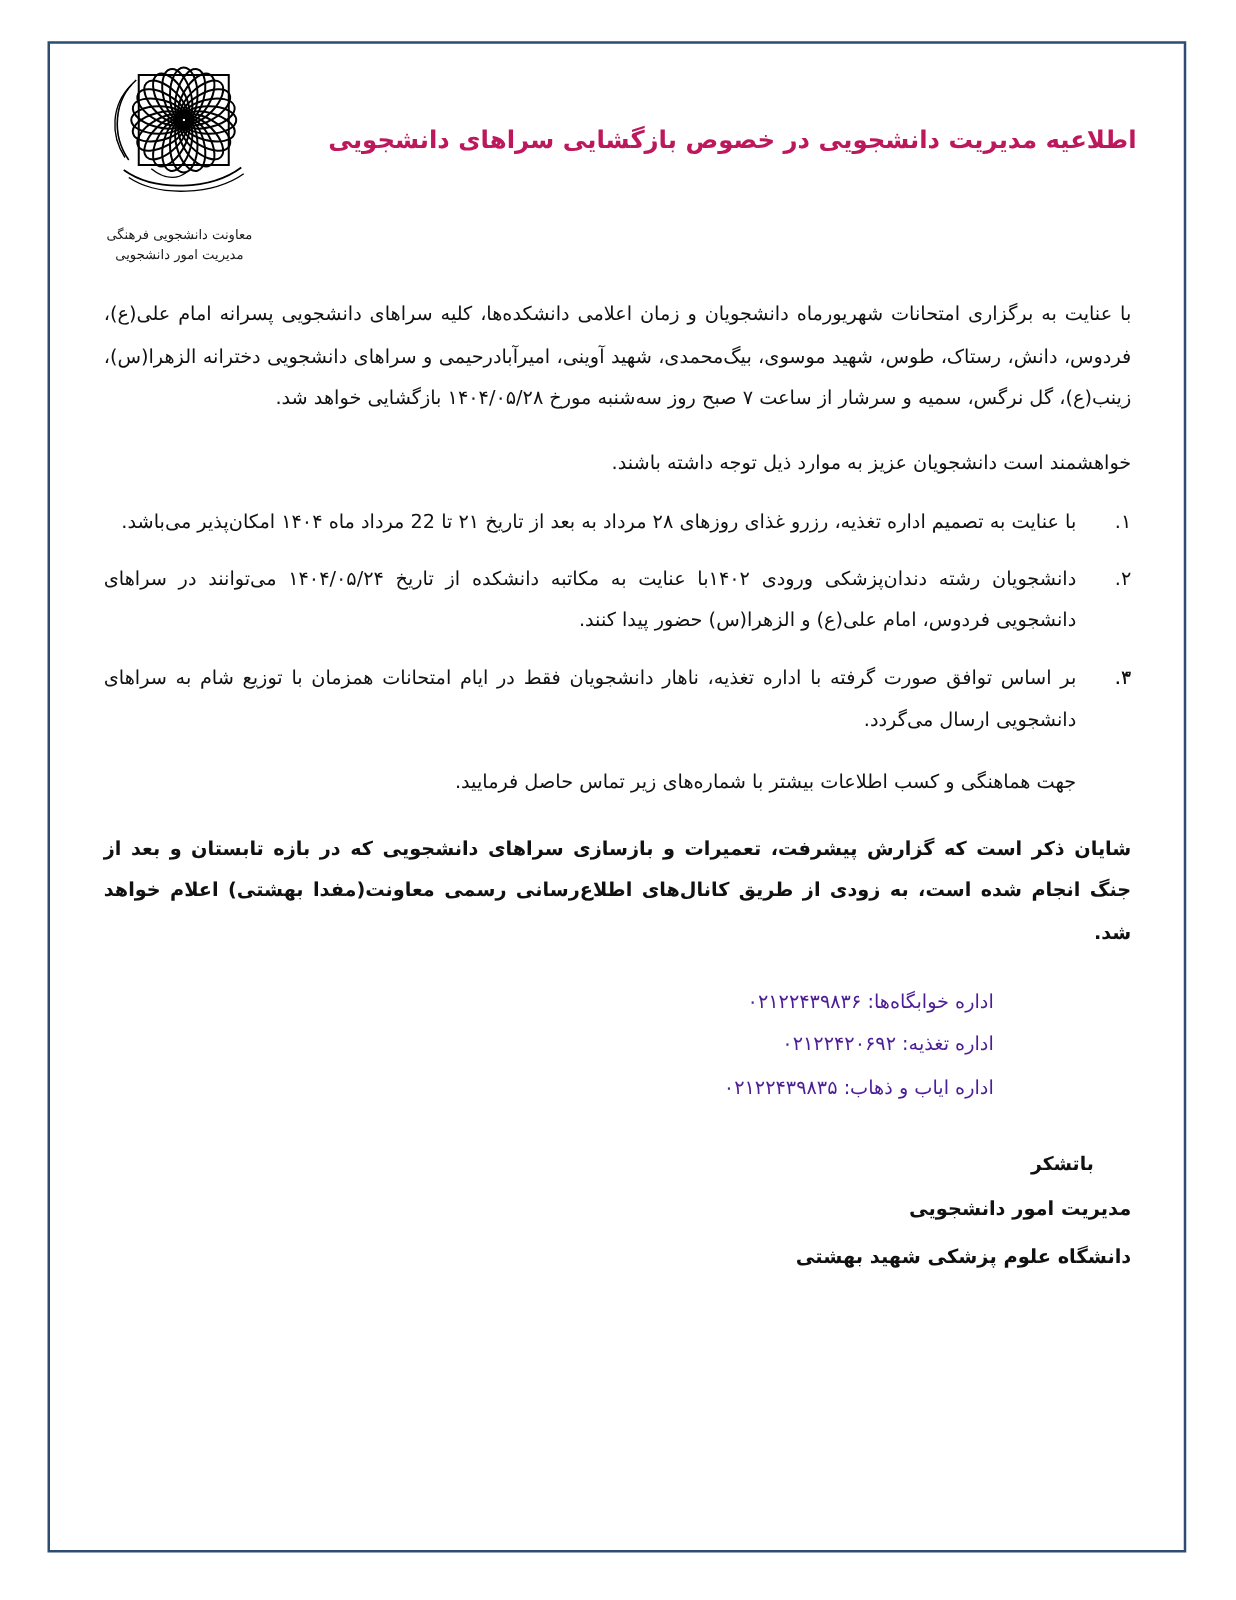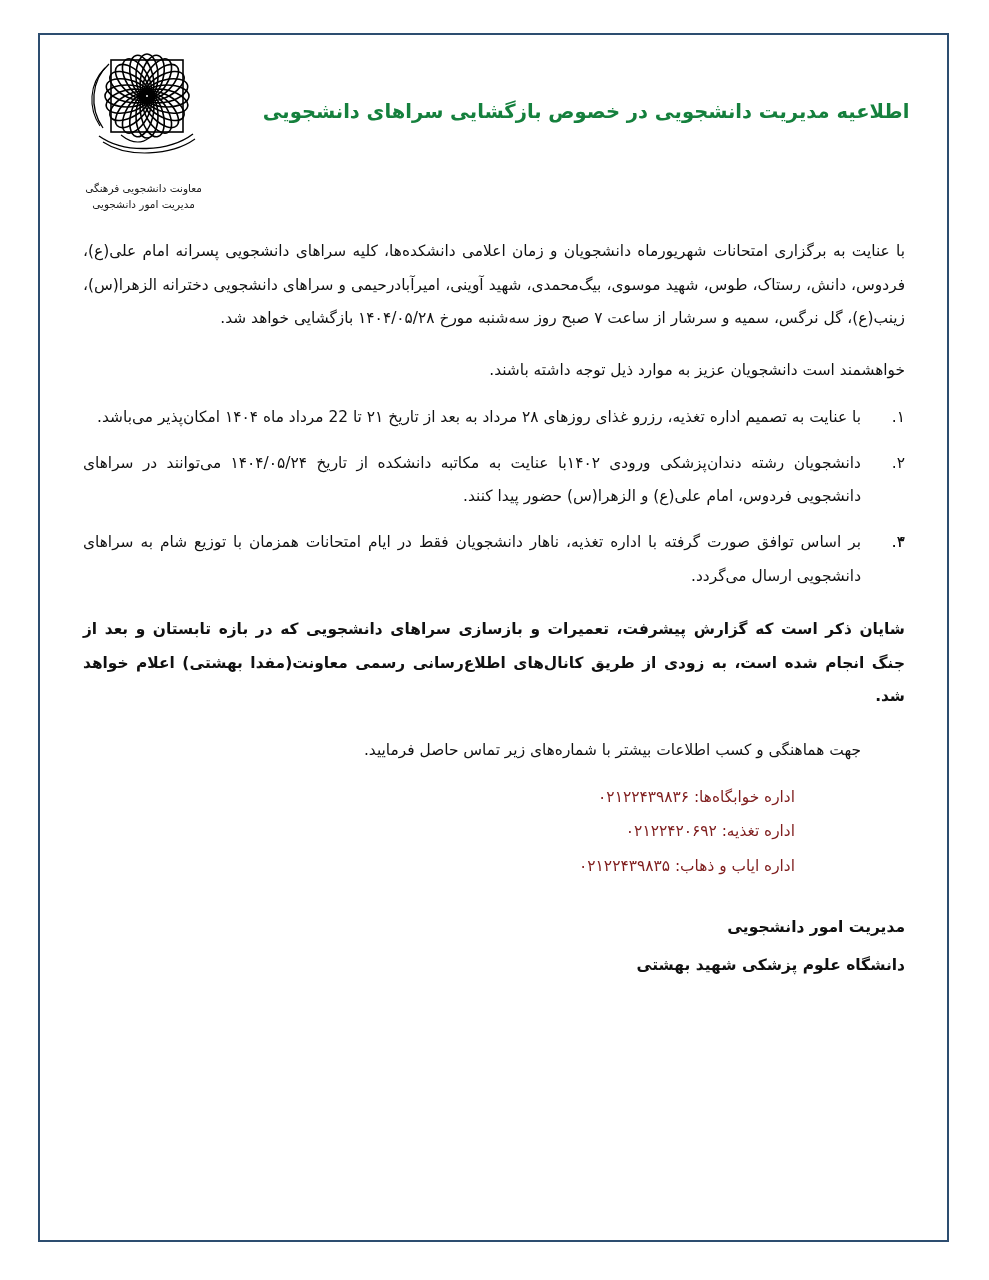--- a/index.html
+++ b/index.html
@@ -50,21 +50,21 @@
     text-align: center;
     padding-top: 60px;
     padding-left: 10px;
     padding-right: 20px;
   }
   #header-text .hline {
     font-weight: bold;
     font-size: 19.5px;
     line-height: 1.25;
     letter-spacing: -0.2px;
-    color: #15803d;
+    color: #be185d;
     white-space: nowrap;
   }
   #header-text .hline.second {
     margin-top: 22px;
   }
 
   
   #logo-block {
     width: 195px;
     text-align: center;
@@ -152,21 +152,21 @@
     margin: 0;
     padding: 0 0 0 0;
     list-style: none;
     text-align: center;
     padding-right: 110px;
   }
   #contacts li {
     font-size: 15.4px;
     line-height: 2.25;
     text-align: center;
-    color: #7f1d1d;
+    color: #4c1d95;
     direction: rtl;
   }
 
   
   #signature {
     margin-top: 26px;
     text-align: center;
   }
   #signature .sig-thanks {
     font-size: 15px;
@@ -260,38 +260,39 @@
       </li>
       <li>
         <span class="marker">۳.</span>
       </li>
       <li>
         <span class="marker">۴.</span>
         <span>بر اساس توافق صورت گرفته با اداره تغذیه، ناهار دانشجویان فقط در ایام امتحانات همزمان با توزیع شام به سراهای دانشجویی ارسال می‌گردد.</span>
       </li>
     </ol>
 
+    <p class="para contact-intro">جهت هماهنگی و کسب اطلاعات بیشتر با شماره‌های زیر تماس حاصل فرمایید.</p>
+
     <p class="para bold">شایان ذکر است که  گزارش پیشرفت، تعمیرات و بازسازی سراهای دانشجویی که در بازه تابستان و بعد از جنگ انجام شده است، به زودی از طریق کانال‌های اطلاع‌رسانی رسمی معاونت(مفدا بهشتی) اعلام خواهد شد.</p>
-
-    <p class="para contact-intro">جهت هماهنگی و کسب اطلاعات بیشتر با شماره‌های زیر تماس حاصل فرمایید.</p>
 
     <ul id="contacts">
       <li>
         <span>اداره خوابگاه‌ها:</span>
         <span>۰۲۱۲۲۴۳۹۸۳۶</span>
       </li>
       <li>
         <span>اداره تغذیه:</span>
         <span>۰۲۱۲۲۴۲۰۶۹۲</span>
       </li>
       <li>
         <span>اداره ایاب و ذهاب:</span>
         <span>۰۲۱۲۲۴۳۹۸۳۵</span>
       </li>
     </ul>
 
     <div id="signature">
+      <div class="sig-thanks">باتشکر</div>
       <div class="sig-line">مدیریت امور دانشجویی</div>
       <div class="sig-line">دانشگاه علوم پزشکی شهید بهشتی</div>
     </div>
 
   </div>
 </div>
 
 </body></html>

